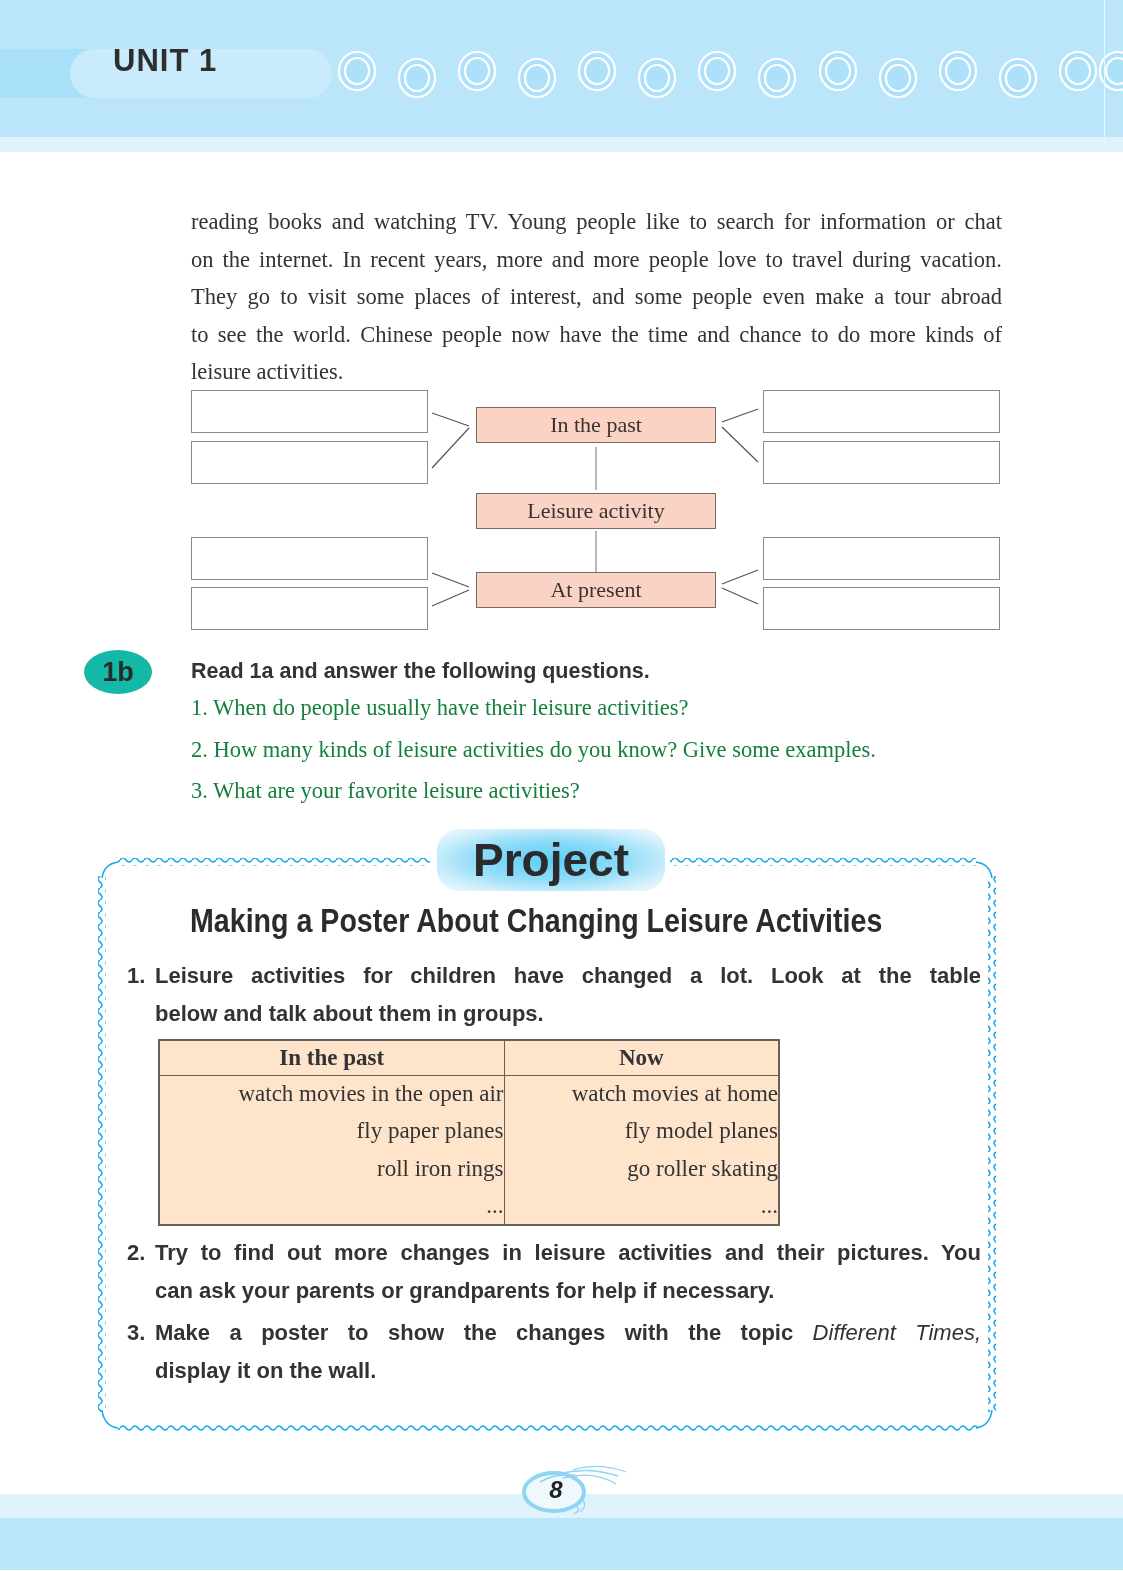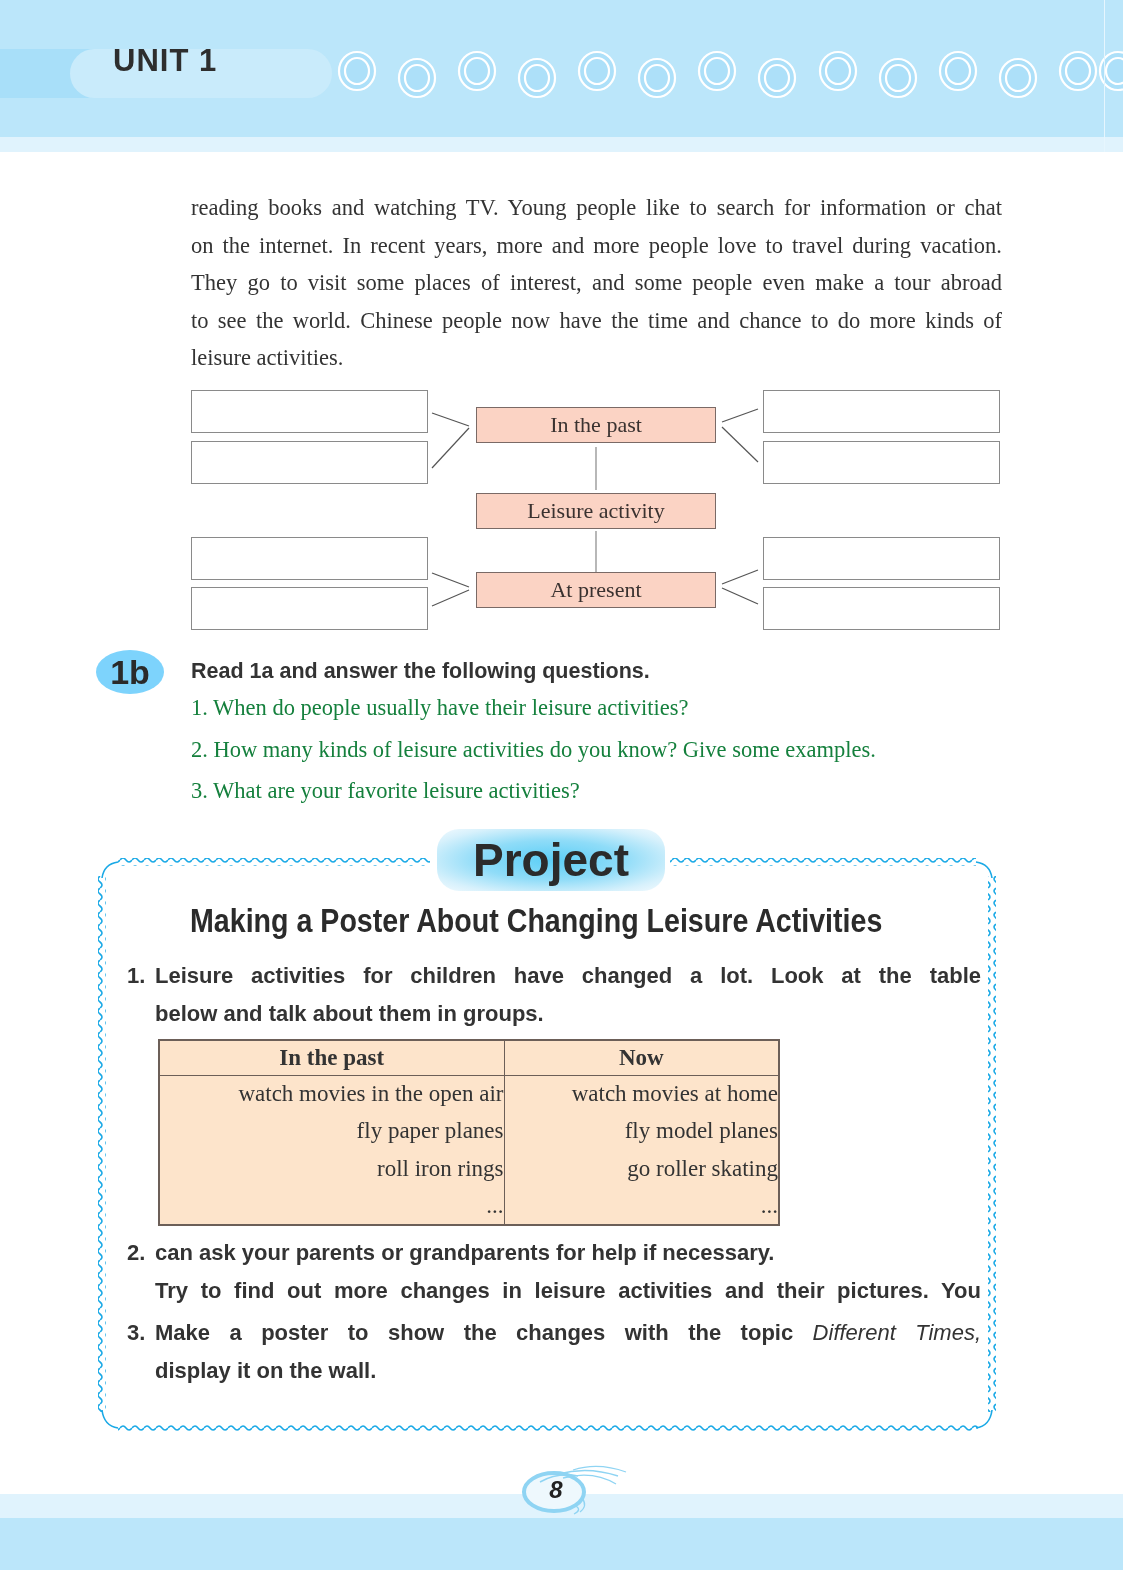--- a/index.html
+++ b/index.html
@@ -28,21 +28,21 @@
     font-family: "Liberation Sans", sans-serif; font-weight: bold;
     font-size: 31px; letter-spacing: 1px; color: #2e2e2e;
   }
   .rings { position: absolute; left: 0; top: 0; width: 1123px; height: 137px; }
   .header-rule {
     position: absolute; left: 1104px; top: 0; width: 1px; height: 152px; background: #e6f6fe;
   }
 
   
   .passage {
-    position: absolute; left: 191px; top: 189px; width: 811px;
+    position: absolute; left: 191px; top: 203px; width: 811px;
     font-size: 22.5px; line-height: 37.5px; text-align: justify; text-align-last: left;
     color: #333;
   }
   .passage .line { display: block; text-align: justify; text-align-last: justify; white-space: nowrap; }
   .passage .line.last { text-align-last: left; }
 
   
   .diagram { position: absolute; left: 0; top: 0; width: 1123px; height: 640px; pointer-events: none; }
   .blank-box {
     position: absolute; width: 237px; height: 43px;
@@ -50,24 +50,24 @@
   }
   .center-box {
     position: absolute; left: 476px; width: 240px; height: 36px;
     background: #fbd3c4; border: 1.5px solid #7a6a66;
     display: flex; align-items: center; justify-content: center;
     font-size: 22px; color: #3a3230;
   }
 
   
   .badge-1b {
-    position: absolute; left: 96px; top: 650px; width: 68px; height: 44px;
-    border-radius: 50%; background: #7dd3fc;
+    position: absolute; left: 84px; top: 650px; width: 68px; height: 44px;
+    border-radius: 50%; background: #14b8a6;
     display: flex; align-items: center; justify-content: center;
-    font-family: "Liberation Sans", sans-serif; font-weight: bold; font-size: 34px; color: #2a2a2a;
+    font-family: "Liberation Sans", sans-serif; font-weight: bold; font-size: 27px; color: #2a2a2a;
   }
   .section-1b-title {
     position: absolute; left: 191px; top: 659px;
     font-family: "Liberation Sans", sans-serif; font-weight: bold; font-size: 21.5px; color: #333;
   }
   .q { position: absolute; left: 191px; font-size: 22.5px; color: #15803d; }
 
   
   .project-frame { position: absolute; left: 0; top: 0; width: 1123px; height: 1571px; pointer-events: none; }
   .project-badge {
@@ -307,22 +307,22 @@
     <tr>
       <td>...</td>
       <td>...</td>
     </tr>
   </tbody>
 </table>
 
 <div class="step" style="top:1234px;">
   <span class="num">2.</span>
   <span class="body">
+    <span class="ln">Try to find out more changes in leisure activities and their pictures. You</span>
     <span class="ln last">can ask your parents or grandparents for help if necessary.</span>
-    <span class="ln">Try to find out more changes in leisure activities and their pictures. You</span>
   </span>
 </div>
 
 <div class="step" style="top:1314px;">
   <span class="num">3.</span>
   <span class="body">
     <span class="ln"><span>Make a poster to show the changes with the topic </span><i>Different Times,</i></span>
     <span class="ln last">display it on the wall.</span>
   </span>
 </div>

